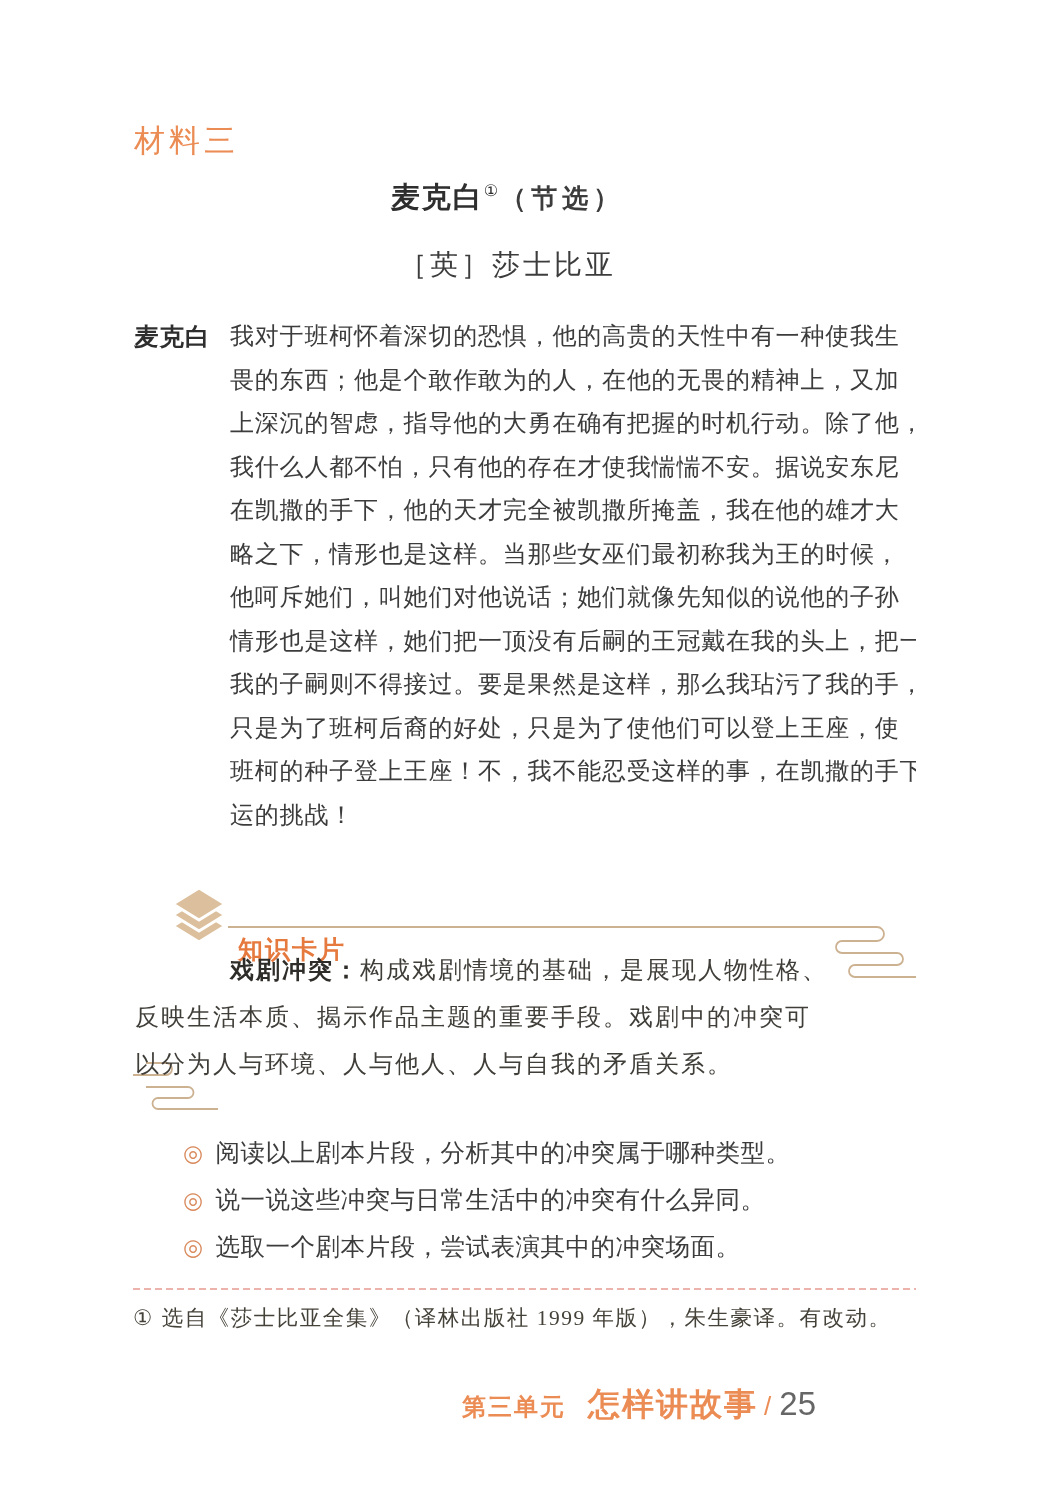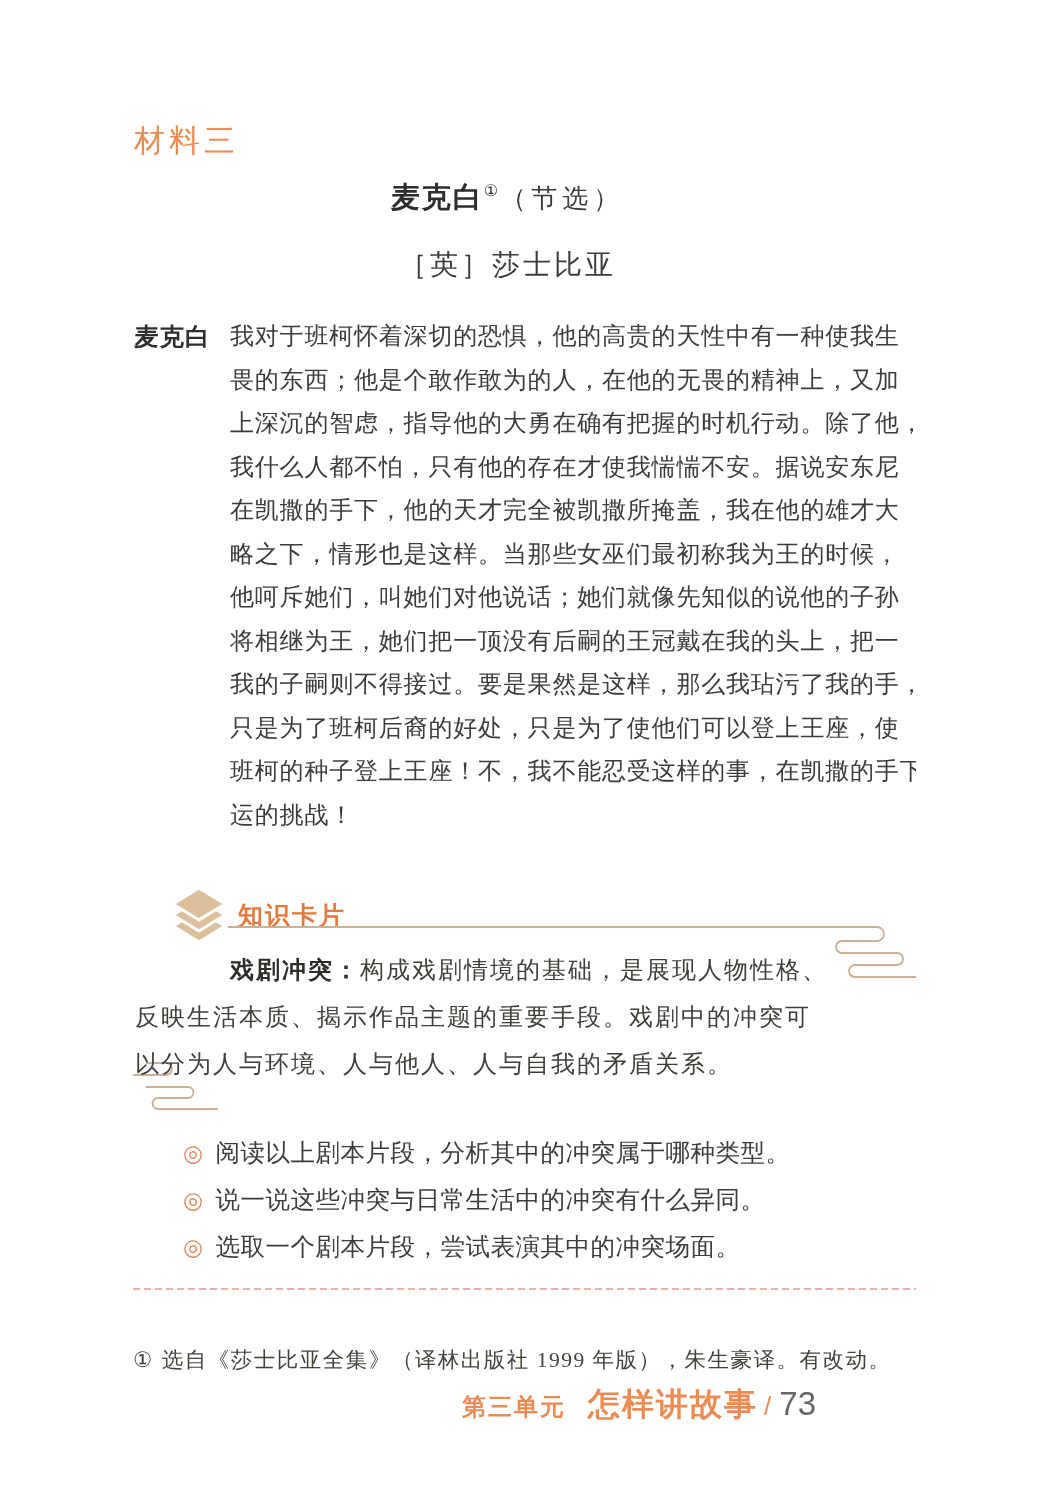--- a/index.html
+++ b/index.html
@@ -31,21 +31,21 @@
     width: 745px;
     text-align: center;
   }
   .doc-title {
     font-size: 29px;
     font-weight: bold;
     color: #2e2e2e;
     letter-spacing: 2px;
   }
   .doc-title .title-sub {
-    font-weight: normal;
+    font-weight: bold;
     font-size: 26px;
     color: #3c3c3c;
     letter-spacing: 5px;
   }
   .doc-title sup {
     font-size: 16px;
     font-weight: normal;
     vertical-align: super;
     line-height: 0;
   }
@@ -78,21 +78,21 @@
     line-height: 43.5px;
     letter-spacing: 0.8px;
     white-space: nowrap;
     color: #3c3c3c;
   }
 
   
   .kc-icon { position: absolute; left: 166px; top: 884px; }
   .kc-label {
     position: absolute;
-    left: 238px; top: 899px;
+    left: 238px; top: 933px;
     font-family: "Liberation Sans", sans-serif;
     font-weight: bold;
     font-size: 25px;
     letter-spacing: 2px;
     color: #e5793e;
   }
   .kc-headerline { position: absolute; left: 225px; top: 918px; }
   .kc-cloud-left { position: absolute; left: 130px; top: 1056px; }
   .kc-body {
     position: absolute;
@@ -140,21 +140,20 @@
     width: 792px; height: 2px;
     background: repeating-linear-gradient(to right, #ecb3ac 0px, #ecb3ac 7px, transparent 7px, transparent 11px);
   }
   .footnote {
     position: absolute;
     left: 133px; top: 1303px;
     font-size: 21.5px;
     letter-spacing: 1.5px;
     color: #454239;
     white-space: nowrap;
-    margin-top: 42px;
   }
   .footnote .fn-marker { margin-right: 8px; }
 
   
   .page-footer {
     position: absolute;
     right: 100px; top: 1383px;
     display: flex;
     align-items: baseline;
   }
@@ -202,21 +201,21 @@
   <div class="dialogue">
     <div class="speaker">麦克白</div>
     <div class="speech">
       <div>我对于班柯怀着深切的恐惧，他的高贵的天性中有一种使我生</div>
       <div>畏的东西；他是个敢作敢为的人，在他的无畏的精神上，又加</div>
       <div>上深沉的智虑，指导他的大勇在确有把握的时机行动。除了他，</div>
       <div>我什么人都不怕，只有他的存在才使我惴惴不安。据说安东尼</div>
       <div>在凯撒的手下，他的天才完全被凯撒所掩盖，我在他的雄才大</div>
       <div>略之下，情形也是这样。当那些女巫们最初称我为王的时候，</div>
       <div>他呵斥她们，叫她们对他说话；她们就像先知似的说他的子孙</div>
-      <div>将相继为王，她们把一顶没有后嗣的王冠戴在我的头上，把一</div>
+      <div>情形也是这样，她们把一顶没有后嗣的王冠戴在我的头上，把一</div>
       <div>我的子嗣则不得接过。要是果然是这样，那么我玷污了我的手，</div>
       <div>只是为了班柯后裔的好处，只是为了使他们可以登上王座，使</div>
       <div>班柯的种子登上王座！不，我不能忍受这样的事，在凯撒的手下</div>
       <div>运的挑战！</div>
     </div>
   </div>
 
   <div class="kc-icon">
     <svg width="66" height="70" viewBox="0 0 66 70">
       <path d="M33 26 L59 42 L33 58 L7 42 Z" fill="#dcc09e" stroke="#ffffff" stroke-width="3" stroke-linejoin="round"></path>
@@ -263,16 +262,16 @@
   <div class="footnote-divider"></div>
 
   <div class="footnote">
     <span class="fn-marker">①</span><span>选自《莎士比亚全集》（译林出版社 1999 年版），朱生豪译。有改动。</span>
   </div>
 
   <div class="page-footer">
     <span class="footer-unit">第三单元</span>
     <span class="footer-unit-title">怎样讲故事</span>
     <span class="footer-slash">/</span>
-    <span class="footer-pagenum">73</span>
+    <span class="footer-pagenum">25</span>
   </div>
 
 </div>
 
 </body></html>

